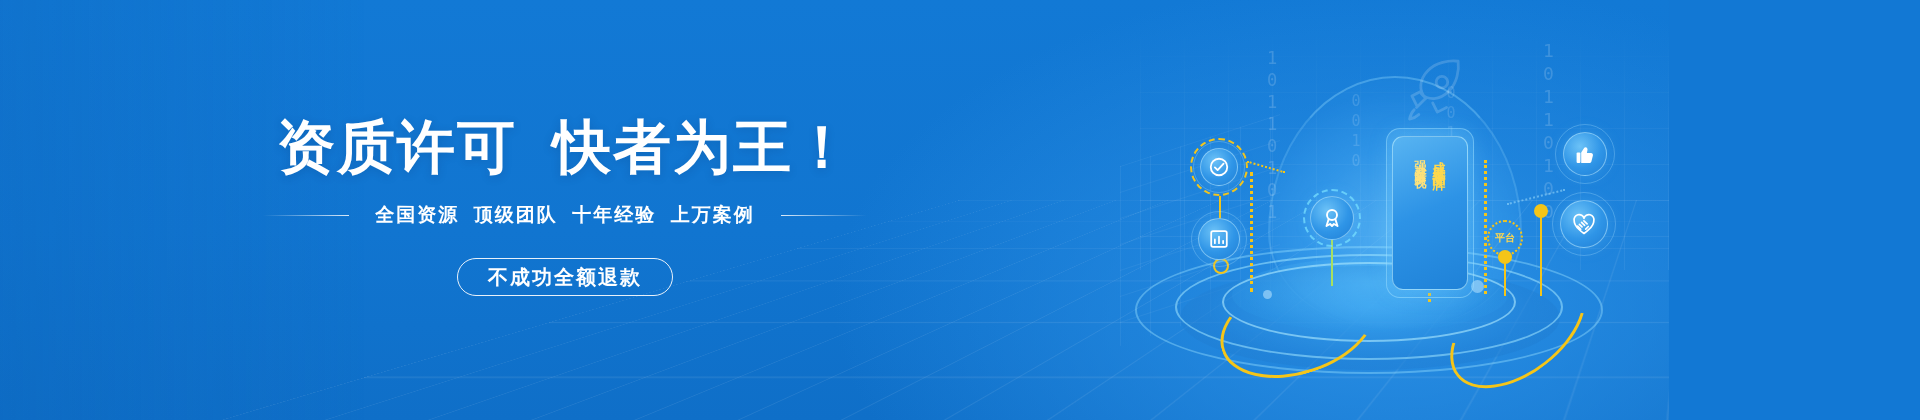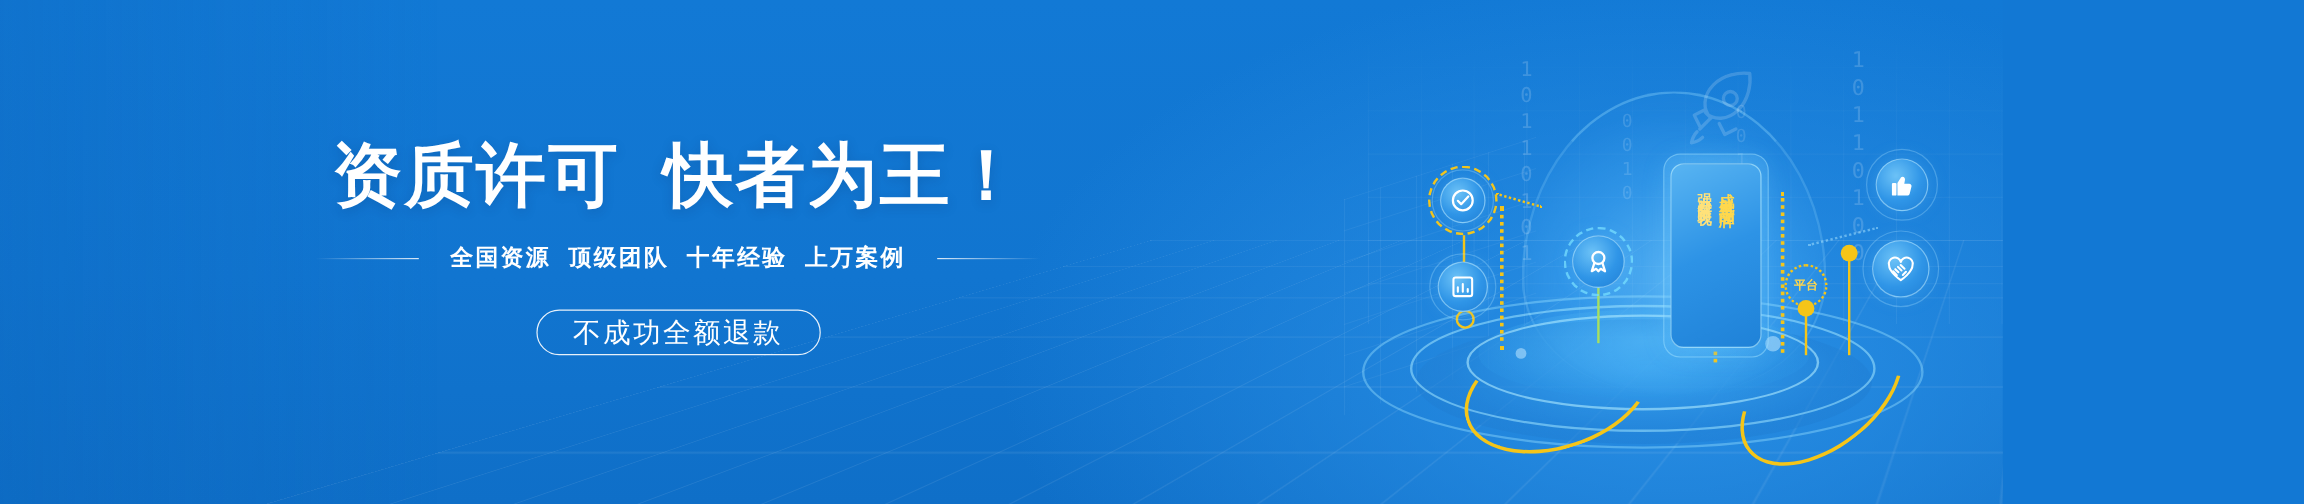--- a/index.html
+++ b/index.html
@@ -253,23 +253,24 @@
   }
   .subtitle{
     color:#ffffff; font-size:19px; font-weight:bold;
     letter-spacing:2px; white-space:pre;
   }
   .cta{
     display:inline-flex; align-items:center; justify-content:center;
     height:38px; padding:0 30px;
     border:1.5px solid rgba(255,255,255,.9);
     border-radius:19px;
-    color:#ffffff; font-size:23px; letter-spacing:2px;
+    color:#ffffff; font-size:20px; letter-spacing:2px;
     background:transparent; cursor:pointer;
     white-space:nowrap;
+    font-weight:bold;
   }
 
   
   .vignette{
     position:absolute; inset:0; pointer-events:none;
     background:linear-gradient(90deg, rgba(10,95,180,.22) 0%, rgba(10,95,180,0) 22%);
   }
 </style>
 </head>
 <body>

